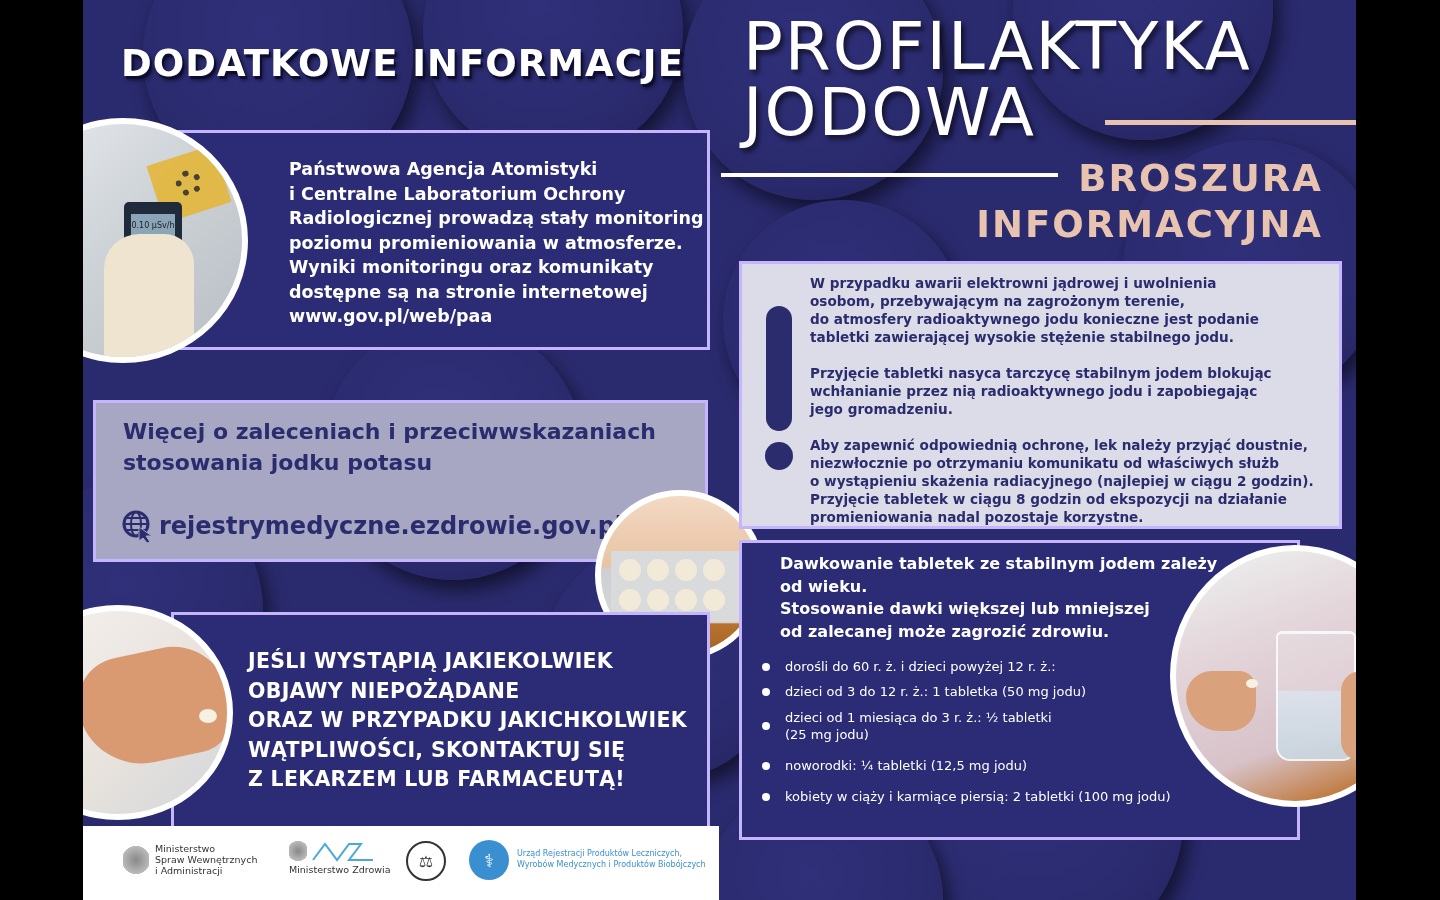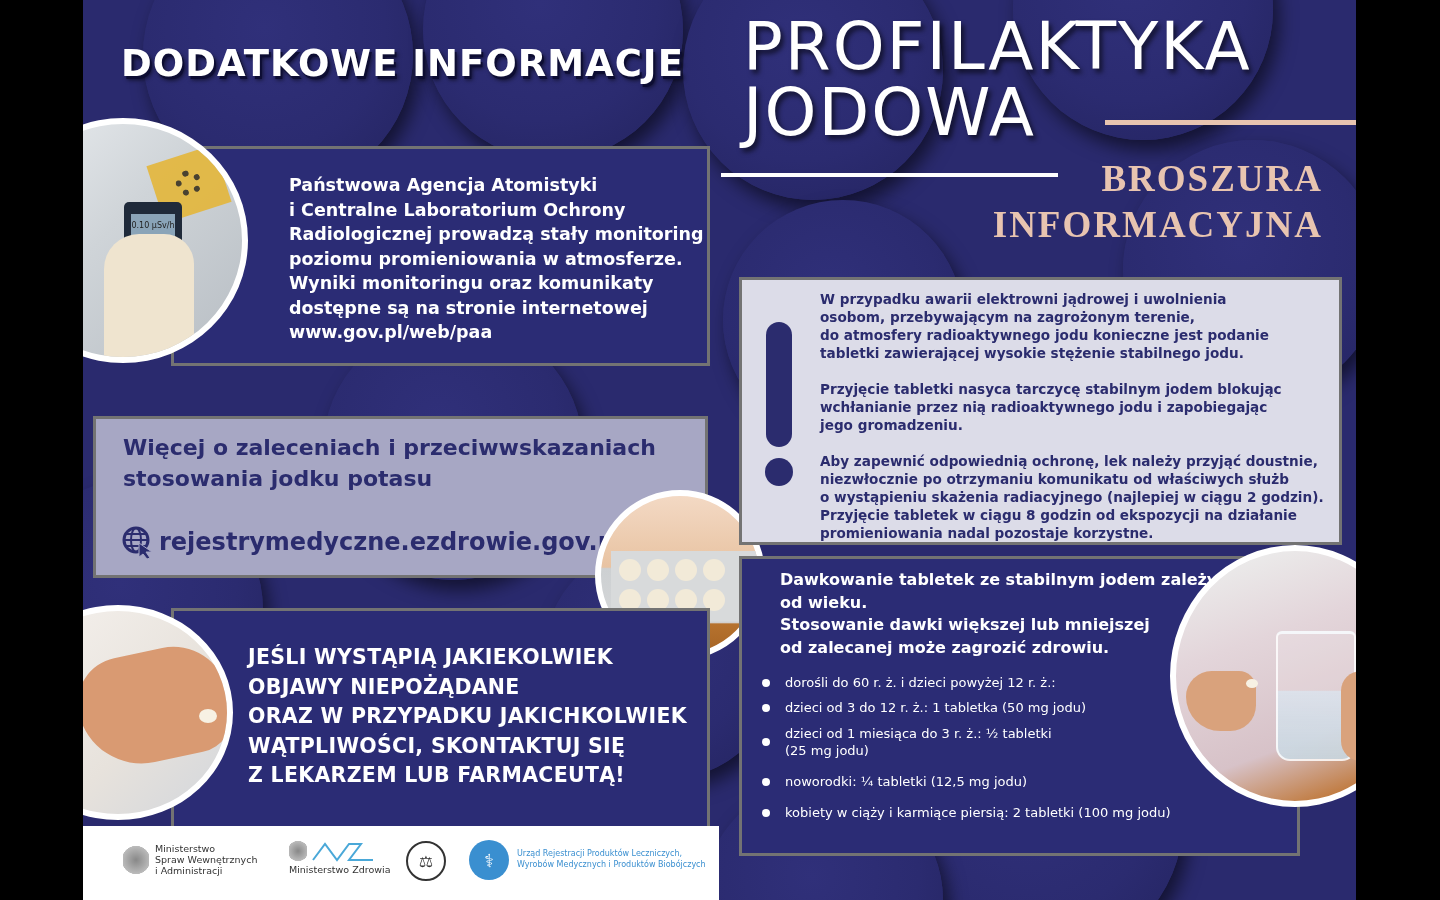--- a/index.html
+++ b/index.html
@@ -10,24 +10,24 @@
   
   .pill { position:absolute; border-radius:50%;
           background: radial-gradient(circle at 45% 40%, #30307a 0%, #2b2b70 55%, #23235e 100%);
           box-shadow: 6px 10px 18px rgba(0,0,0,0.55); }
   .abs { position:absolute; }
   .h-left { left:38px; top:42px; font-size:37px; font-weight:bold; color:#fff; letter-spacing:1px;
             text-shadow: 2px 3px 0 #0d0d33, 3px 4px 4px rgba(0,0,0,.6); white-space:nowrap; }
   .h-right { left:660px; top:14px; font-size:66px; font-weight:normal; color:#fff; line-height:66px;
              letter-spacing:2px; text-shadow: 3px 4px 5px rgba(0,0,0,.6); white-space:nowrap; }
   .sub-right { left:880px; top:156px; font-size:37px; font-weight:bold; color:#e8c4b0; line-height:46px;
-               text-align:right; letter-spacing:2px; white-space:nowrap; width:360px;font-family:Liberation Serif, serif; }
+               text-align:right; letter-spacing:2px; white-space:nowrap; width:360px; }
   .line-white { background:#fff; height:4px; }
   .line-peach { background:#e8c4b0; height:5px; }
-  .box { position:absolute; border:3px solid #737373; box-sizing:border-box;margin-top:16px; }
+  .box { position:absolute; border:3px solid #c4b5fd; box-sizing:border-box; }
   .box-blue { background:#2b2c75; }
   .box-grey { background:#a7a7c4; }
   .box-light { background:#dcdce8; }
   .circle-photo { position:absolute; border-radius:50%; border:6px solid #fff; box-sizing:border-box; overflow:hidden; }
   .t-white { color:#fff; }
   .t-navy { color:#2b2c6e; }
   .txt1 { font-size:17.5px; line-height:24.5px; font-weight:bold; }
   .txt2 { font-size:22px; line-height:31px; font-weight:bold; }
   .url { font-size:24px; font-weight:bold; }
   .warn { font-size:20.5px; line-height:29.5px; font-weight:bold; letter-spacing:0.3px; }
@@ -115,21 +115,21 @@
       <div class="abs" style="left:36px;top:8px;width:22px;height:22px;border-radius:50%;background:#f2ead8;"></div>
       <div class="abs" style="left:64px;top:8px;width:22px;height:22px;border-radius:50%;background:#f2ead8;"></div>
       <div class="abs" style="left:92px;top:8px;width:22px;height:22px;border-radius:50%;background:#f2ead8;"></div>
       <div class="abs" style="left:8px;top:38px;width:22px;height:22px;border-radius:50%;background:#f2ead8;"></div>
       <div class="abs" style="left:36px;top:38px;width:22px;height:22px;border-radius:50%;background:#f2ead8;"></div>
       <div class="abs" style="left:64px;top:38px;width:22px;height:22px;border-radius:50%;background:#f2ead8;"></div>
       <div class="abs" style="left:92px;top:38px;width:22px;height:22px;border-radius:50%;background:#f2ead8;"></div>
     </div>
   </div>
 
-  <div class="box box-blue" style="left:88px;top:592px;width:539px;height:240px;">
+  <div class="box box-blue" style="left:88px;top:612px;width:539px;height:240px;">
     <div class="abs t-white warn" style="left:74px;top:32px;white-space:nowrap;">
       <div>JEŚLI WYSTĄPIĄ JAKIEKOLWIEK</div>
       <div>OBJAWY NIEPOŻĄDANE</div>
       <div>ORAZ W PRZYPADKU JAKICHKOLWIEK</div>
       <div>WĄTPLIWOŚCI, SKONTAKTUJ SIĘ</div>
       <div>Z LEKARZEM LUB FARMACEUTĄ!</div>
     </div>
   </div>
   <div class="circle-photo" style="left:-80px;top:605px;width:230px;height:215px;background:linear-gradient(135deg,#f6f2ee 0%,#e7e2dc 60%,#d2d6dc 100%);">
     <div class="abs" style="left:70px;top:40px;width:150px;height:110px;background:#d99a72;border-radius:50px 60px 40px 70px;transform:rotate(-12deg);"></div>
@@ -160,21 +160,21 @@
       <div>Urząd Rejestracji Produktów Leczniczych,</div>
       <div>Wyrobów Medycznych i Produktów Biobójczych</div>
     </div>
   </div>
 
   <div class="box box-light" style="left:656px;top:261px;width:603px;height:268px;">
     <svg class="abs" style="left:22px;top:42px;" width="30" height="170" viewBox="0 0 30 170">
       <rect x="2" y="0" width="26" height="125" rx="13" fill="#2b2c6e"></rect>
       <circle cx="15" cy="150" r="14" fill="#2b2c6e"></circle>
     </svg>
-    <div class="abs t-navy info" style="left:78px;top:10px;white-space:nowrap;">
+    <div class="abs t-navy info" style="left:68px;top:10px;white-space:nowrap;">
       <div>
         <div>W przypadku awarii elektrowni jądrowej i uwolnienia</div>
         <div>osobom, przebywającym na zagrożonym terenie,</div>
         <div>do atmosfery radioaktywnego jodu konieczne jest podanie</div>
         <div>tabletki zawierającej wysokie stężenie stabilnego jodu.</div>
       </div>
       <div style="margin-top:18px;">
         <div>Przyjęcie tabletki nasyca tarczycę stabilnym jodem blokując</div>
         <div>wchłanianie przez nią radioaktywnego jodu i zapobiegając</div>
         <div>jego gromadzeniu.</div>

